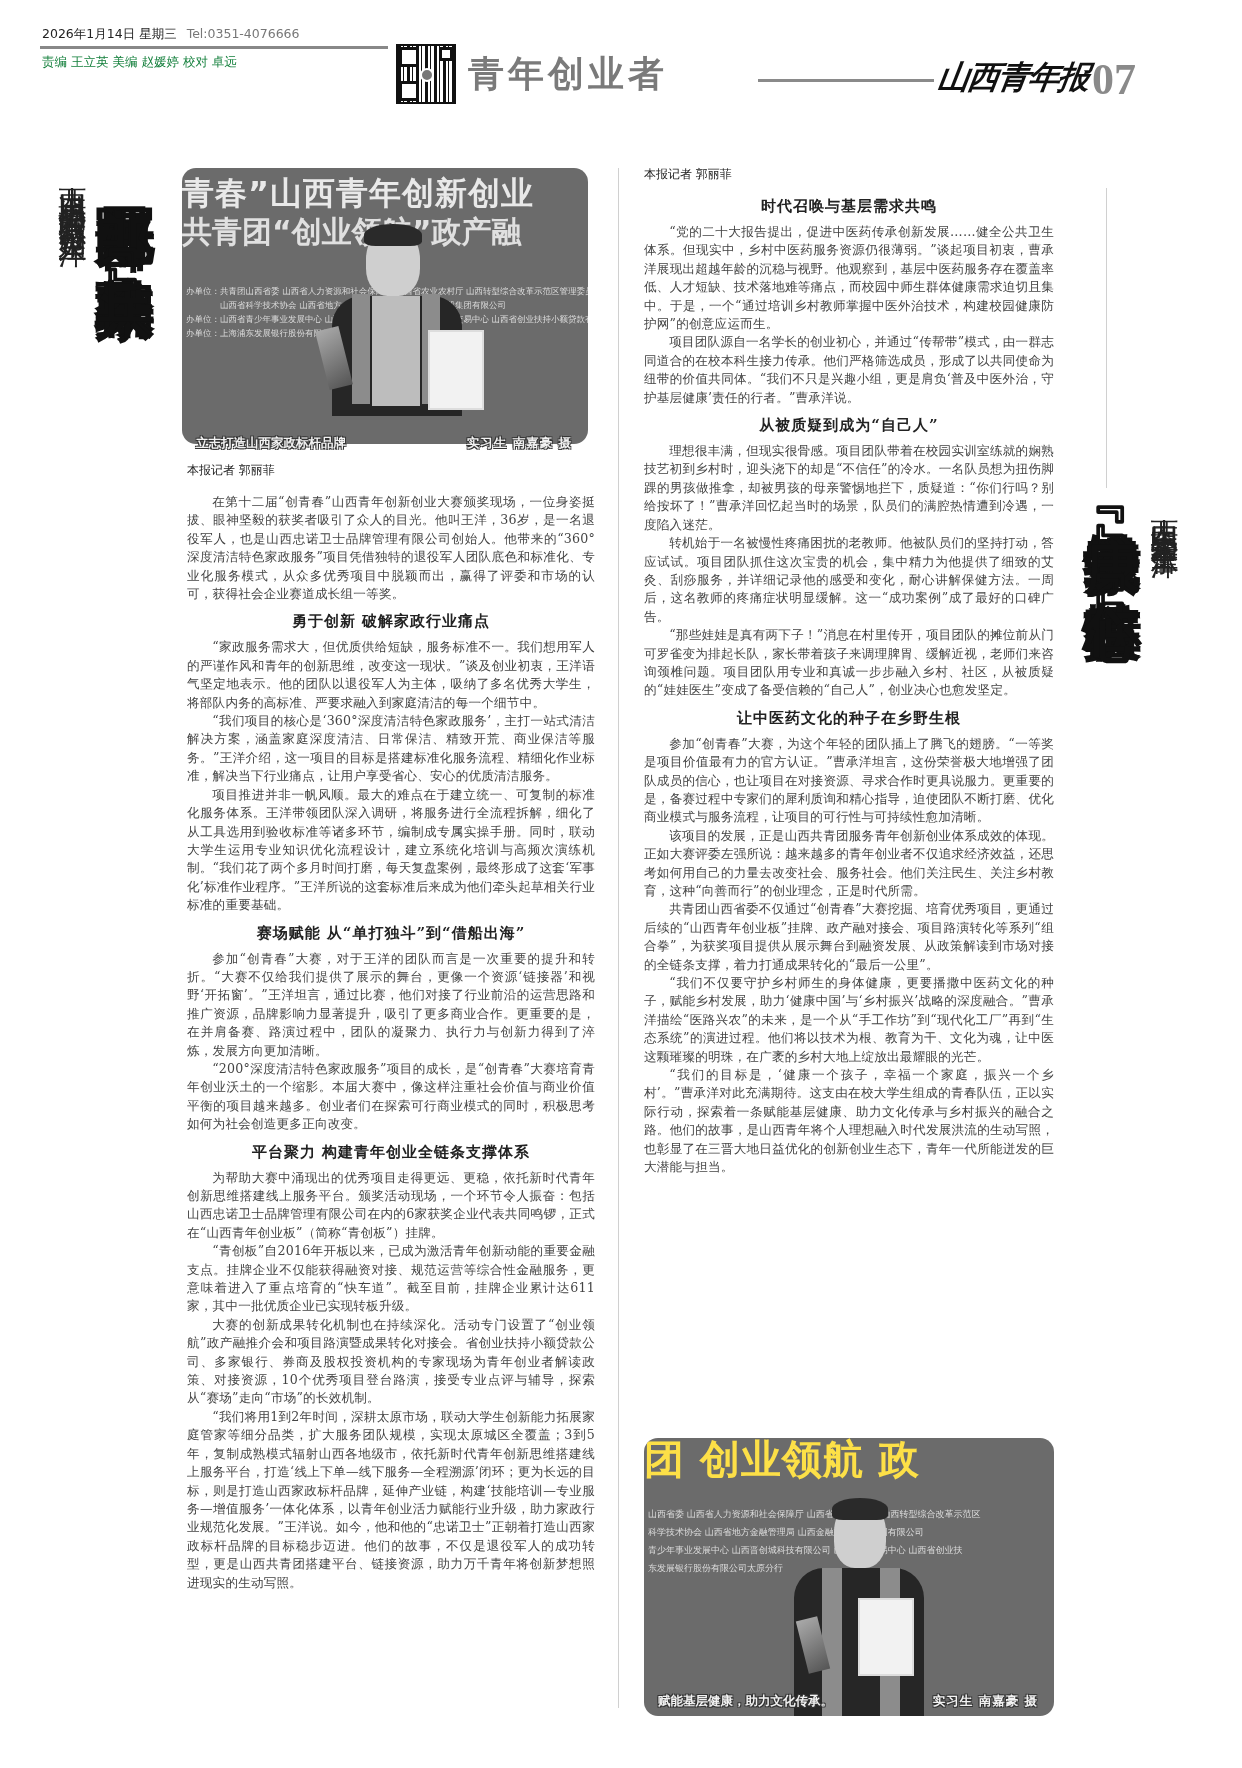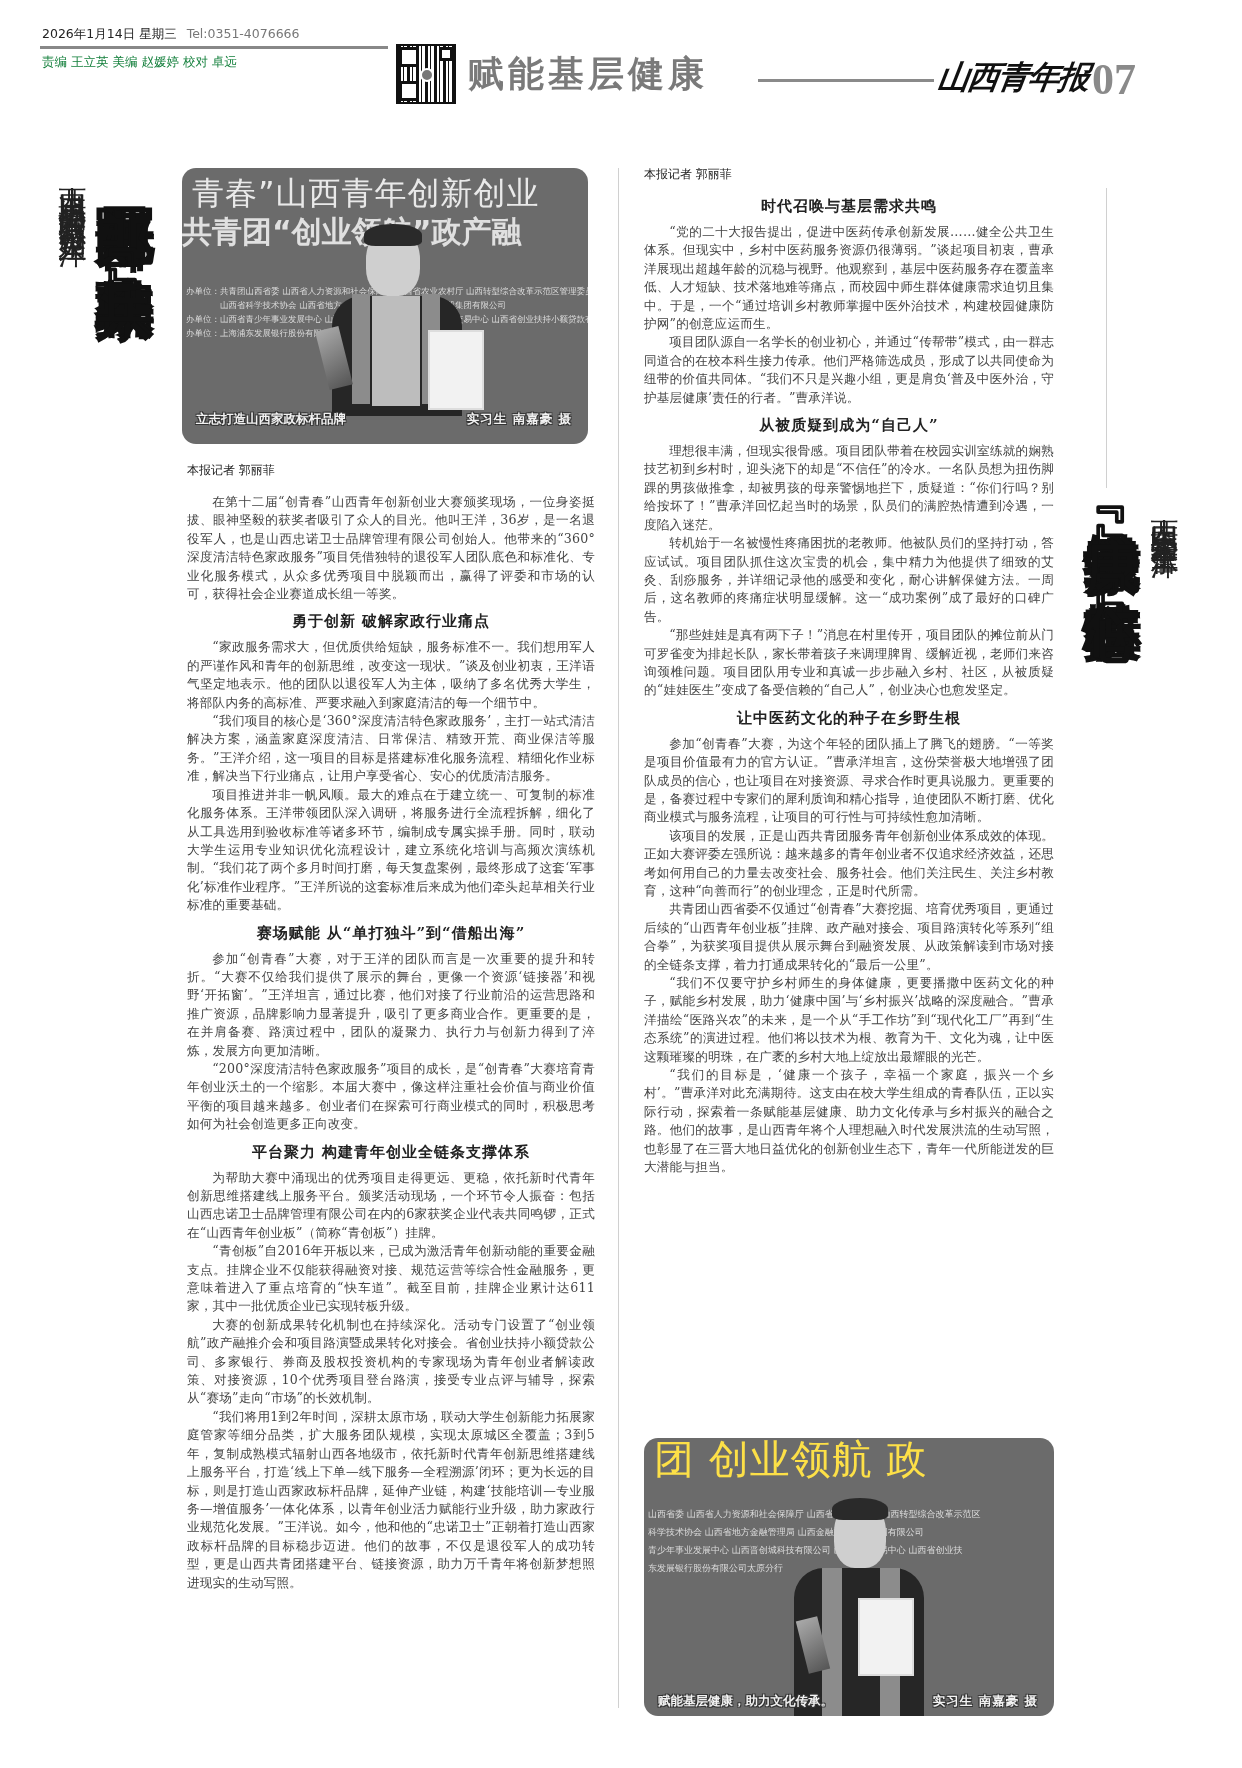--- a/index.html
+++ b/index.html
@@ -31,21 +31,21 @@
   .vtext { position: absolute; writing-mode: vertical-rl; text-orientation: upright; white-space: nowrap; }
   .left-title { left: 96px; top: 160px; font-family: "DejaVu Serif", serif; font-weight: bold; font-size: 60px; line-height: 1; color: #111; letter-spacing: 0px; }
   .left-sub { left: 58px; top: 164px; font-family: "DejaVu Serif", serif; font-size: 28px; line-height: 1; color: #222; letter-spacing: 3px; }
   .right-title { left: 1084px; top: 488px; font-family: "DejaVu Serif", serif; font-weight: bold; font-size: 58px; line-height: 1; color: #111; }
   .right-sub { left: 1150px; top: 496px; font-family: "DejaVu Serif", serif; font-size: 28px; line-height: 1; color: #222; letter-spacing: 3px; }
 
   .vrule { position: absolute; background: #d0d0d0; width: 1px; }
 
   
   .photo { position: absolute; border-radius: 14px; overflow: hidden; background: #6b6b6b; }
-  .photo .banner1 { position: absolute; left: 0; top: 4px; width: 100%; font-family: "DejaVu Sans", sans-serif; font-weight: normal; font-size: 32px; color: #e9e9e9; white-space: nowrap; letter-spacing: 1px; padding-left: 10px; }
+  .photo .banner1 { position: absolute; left: 0; top: 4px; width: 100%; font-family: "DejaVu Sans", sans-serif; font-weight: bold; font-size: 32px; color: #e9e9e9; white-space: nowrap; letter-spacing: 1px; }
   .photo .banner2 { position: absolute; left: 0; top: 44px; width: 100%; font-family: "DejaVu Sans", sans-serif; font-weight: bold; font-size: 30px; color: #e0e0e0; white-space: nowrap; padding-left: 0px; }
   .photo .sponsor { position: absolute; left: 4px; font-family: "DejaVu Sans", sans-serif; font-size: 8.5px; color: #dcdcdc; white-space: nowrap; }
   .photo .person { position: absolute; }
   .photo .head { position: absolute; border-radius: 45% 45% 40% 40%; background: #cfcfcf; }
   .photo .hair { position: absolute; border-radius: 50% 50% 20% 20%; background: #2a2a2a; }
   .photo .body { position: absolute; border-radius: 30px 30px 0 0; background: #262626; }
   .photo .scarf-l, .photo .scarf-r { position: absolute; background: #8c8c8c; }
   .photo .shirt { position: absolute; background: #bdbdbd; }
   .photo .cert { position: absolute; background: #f2f2f2; border: 2px solid #ddd; }
   .photo .trophy { position: absolute; background: linear-gradient(160deg, #aaa, #555); transform: rotate(-14deg); }
@@ -65,21 +65,21 @@
   <div class="mh-date" data-name="issue-date-line">
     <span data-name="issue-date">2026年1月14日 星期三</span>
     <span class="tel" data-name="telephone">Tel:0351-4076666</span>
   </div>
   <div class="mh-rule-left" data-name="masthead-rule-left"></div>
   <div class="mh-editors" data-name="editor-credits">责编 王立英 美编 赵媛婷 校对 卓远</div>
   <div class="mh-qr" data-name="qr-code-icon">
     <span class="qr-tr" data-name="qr-finder-pattern"></span>
     <span class="qr-center" data-name="qr-logo"></span>
   </div>
-  <div class="mh-section" data-name="section-title">赋能基层健康</div>
+  <div class="mh-section" data-name="section-title">青年创业者</div>
   <div class="mh-rule-right" data-name="masthead-rule-right"></div>
   <div class="mh-logo" data-name="newspaper-logo">山西青年报</div>
   <div class="mh-page" data-name="page-number">07</div>
 </header>
 
 <div class="vtext left-title" data-name="left-story-headline">昔日军中好儿郎 今朝家政『排头兵』</div>
 <div class="vtext left-sub" data-name="left-story-subheadline">山西忠诺卫士品牌管理有限公司创始人王洋</div>
 
 <div class="photo" style="left:182px; top:168px; width:406px; height:162px;" data-name="left-story-photo">
   <div class="banner1" data-name="photo-backdrop-banner-1">青春”山西青年创新创业</div>
@@ -94,21 +94,21 @@
     <div class="shirt" style="left:190px; top:128px; width:48px; height:110px;"></div>
     <div class="scarf-l" style="left:170px; top:126px; width:18px; height:110px;"></div>
     <div class="scarf-r" style="left:240px; top:126px; width:18px; height:110px;"></div>
     <div class="head" style="left:184px; top:60px; width:54px; height:68px;"></div>
     <div class="hair" style="left:182px; top:56px; width:58px; height:22px;"></div>
     <div class="trophy" style="left:140px; top:160px; width:24px; height:60px;"></div>
     <div class="cert" style="left:246px; top:162px; width:56px; height:80px;"></div>
   </div>
 </div>
 
-<div class="photo" style="left:182px; top:158px; width:406px; height:276px; background:transparent;text-decoration:underline;" data-name="left-story-photo-frame">
+<div class="photo" style="left:182px; top:182px; width:406px; height:276px; background:transparent;text-decoration:underline;" data-name="left-story-photo-frame">
   <div class="caption" data-name="photo-caption">立志打造山西家政标杆品牌</div>
   <div class="credit" data-name="photo-credit">实习生 南嘉豪 摄</div>
 </div>
 <style>
   
   [data-name="left-story-photo"] { height: 276px !important; }
   [data-name="left-story-photo"] .sponsor:first-of-type { display:none; }
 </style>
 
 <div class="col" style="left:187px; top:462px; width:408px;" data-name="left-story-body">

